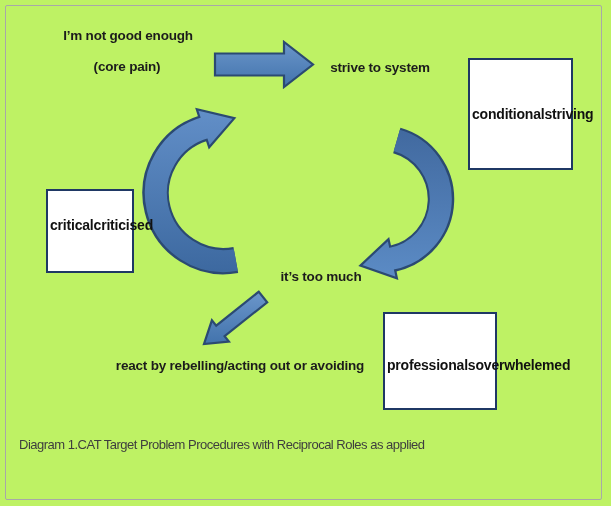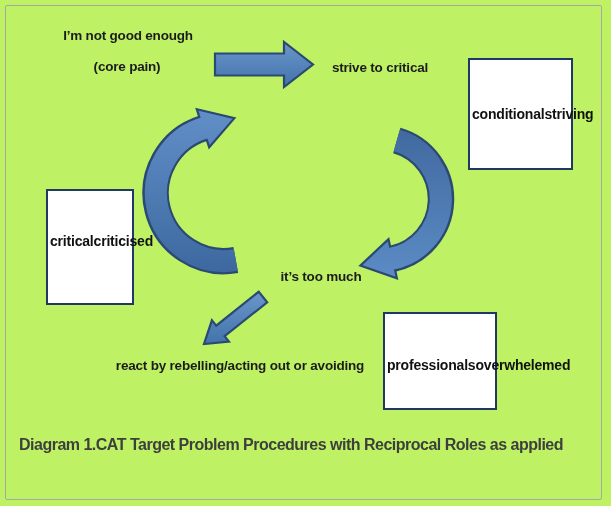--- a/index.html
+++ b/index.html
@@ -20,27 +20,27 @@
   .role-box {
     position:absolute; background:#ffffff; border:2px solid #1f3864;
     display:flex; flex-direction:row; align-items:center;
     justify-content:space-between; box-sizing:border-box;
   }
   .role-box .box-lbl {
     font-weight:bold; font-size:14px; letter-spacing:-0.2px;
     color:#111111; white-space:nowrap;
   }
   #box-conditional { left:468px; top:58px;  width:105px; height:112px; padding:5px 2px 6px 2px; }
-  #box-critical    { left:46px;  top:189px; width:88px;  height:116px; padding:16px 2px 29px 2px; }
+  #box-critical    { left:46px;  top:189px; width:88px;  height:84px; padding:16px 2px 29px 2px; }
   #box-unmanageable{ left:383px; top:312px; width:114px; height:98px;  padding:12px 2px 5px 2px; }
 
   #caption {
     position:absolute; left:19px; top:431px; width:575px;
-    font-size:16px; line-height:27px; letter-spacing:-0.5px;
-    font-weight:700; color:#3e3e3e;
+    font-size:13px; line-height:27px; letter-spacing:-0.5px;
+    font-weight:400; color:#3e3e3e;
   }
   .caption-line { white-space:nowrap; }
 </style>
 </head>
 <body>
 
 <div id="canvas">
   <div id="frame"></div>
 
   <svg id="arrows-svg" viewBox="0 0 611 506" xmlns="http://www.w3.org/2000/svg">
@@ -79,21 +79,21 @@
       <path d="M 235.8 260 A 68 68 0 0 1 205.8 127.5" fill="none" stroke="url(#gradL)" stroke-width="22" stroke-linecap="butt"></path>
     </g>
 
     <g>
       <polygon points="258.8,291.7 216.2,325.6 211.9,320.3 204,344 228.9,341.5 224.6,336.2 267.2,302.3" fill="url(#gradB)" stroke="#2b4a72" stroke-width="2.2"></polygon>
     </g>
   </svg>
 
   <div class="lbl" style="left:128px; top:28px;">I’m not good enough</div>
   <div class="lbl" style="left:127px; top:59px;">(core pain)</div>
-  <div class="lbl" style="left:380px; top:60px;">strive to critical</div>
+  <div class="lbl" style="left:380px; top:60px;">strive to system</div>
   <div class="lbl" style="left:321px; top:269px;">it’s too much</div>
   <div class="lbl" style="left:240px; top:358px;">react by rebelling/acting out or avoiding</div>
 
   <div class="role-box" id="box-conditional">
     <div class="box-lbl">conditional</div>
     <svg width="16" height="48">
       <line x1="8" y1="1" x2="8" y2="42" stroke="#7da3d6" stroke-width="1.5"></line>
       <polyline points="3,37 8,46 13,37" fill="none" stroke="#7da3d6" stroke-width="1.5"></polyline>
     </svg>
     <div class="box-lbl">striving</div>

